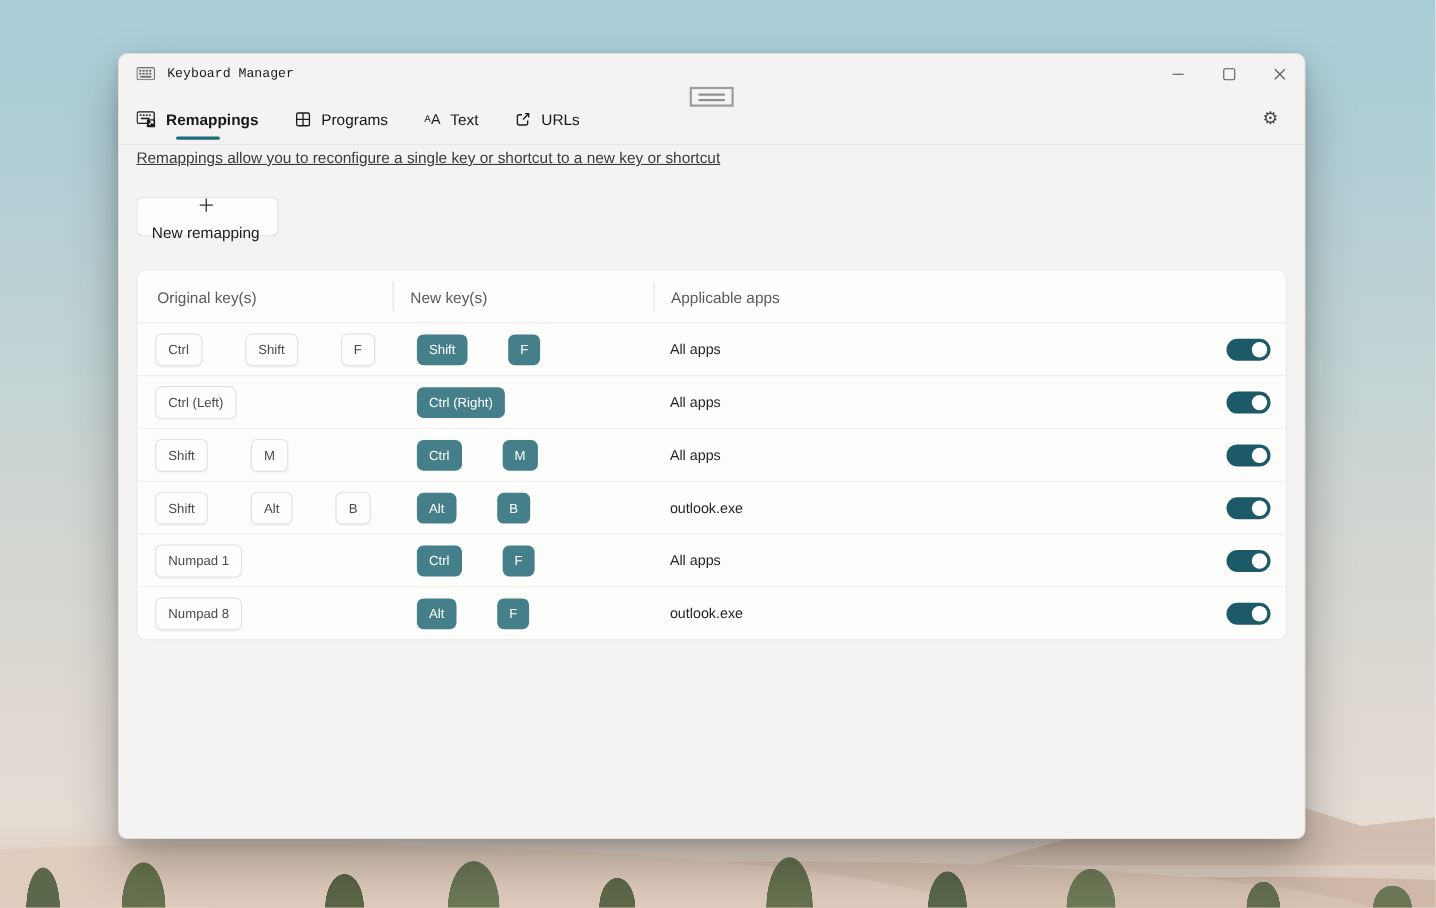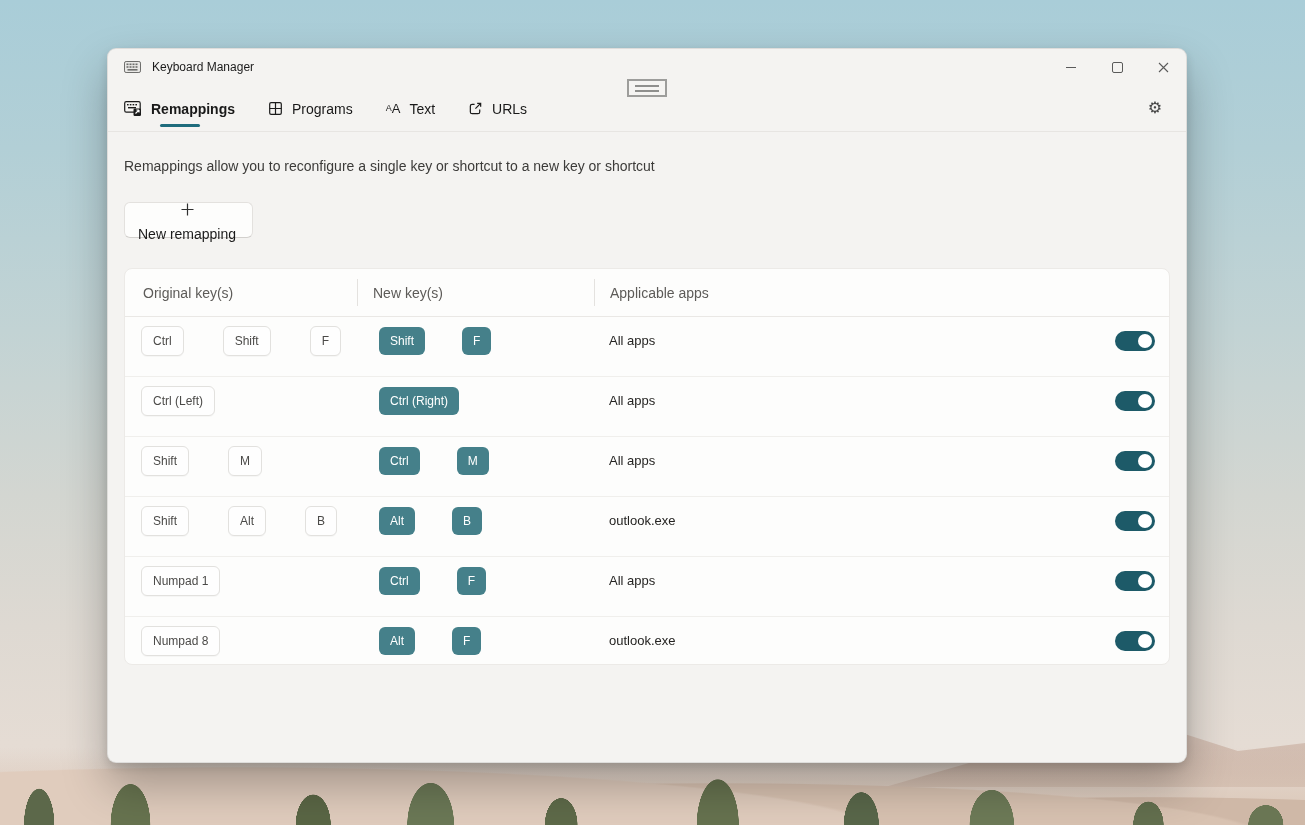--- a/index.html
+++ b/index.html
@@ -32,21 +32,21 @@
       radial-gradient(30px 56px at 66% 100%, #59674a 0 58%, rgba(0,0,0,0) 59%),
       radial-gradient(38px 60px at 76% 100%, #6d7a57 0 58%, rgba(0,0,0,0) 59%),
       radial-gradient(26px 40px at 88% 100%, #636f4e 0 58%, rgba(0,0,0,0) 59%),
       radial-gradient(30px 34px at 97% 100%, #6a7654 0 58%, rgba(0,0,0,0) 59%);}
   
   .window{position:absolute;left:107px;top:48px;width:1080px;height:715px;
     background:#f4f3f1;border-radius:9px;border:1px solid rgba(0,0,0,.09);
     box-shadow:0 22px 45px rgba(0,0,0,.28),0 4px 10px rgba(0,0,0,.12);box-sizing:border-box;}
   .titlebar{position:relative;height:36px;display:flex;align-items:center;}
   .app-icon{margin-left:16px;display:flex;align-items:center;}
-  .window-title{margin-left:11px;font-size:12px;color:#1b1b1b;}
+  .window-title{margin-left:11px;font-size:12px;color:#1b1b1b;font-family:Liberation Mono, monospace;}
   .caption-buttons{position:absolute;right:0;top:0;height:36px;display:flex;}
   .cap-btn{width:46px;height:36px;display:flex;align-items:center;justify-content:center;cursor:default;}
   .min-glyph{width:10px;height:1px;background:#5a5a5a;}
   .max-glyph{width:9px;height:9px;border:1px solid #5a5a5a;border-radius:2px;}
   .snap-indicator{position:absolute;left:50%;top:30px;transform:translateX(-50%);
     width:36px;height:14px;background:#f5f4f2;border:2px solid #9d9d9b;
     display:flex;flex-direction:column;align-items:center;justify-content:center;gap:3px;}
   .snap-indicator i{display:block;width:24px;height:2px;background:#8f8f8d;}
   
   .tabstrip{position:relative;height:46px;display:flex;align-items:center;
@@ -60,35 +60,35 @@
   .tab.active .tab-underline{display:block;}
   .tabicon{display:flex;align-items:center;}
   .text-icon{font-size:14px;color:#1b1b1b;line-height:1;}
   .text-icon .a1{font-size:9px;vertical-align:7px;}
   .text-icon .a2{font-size:13px;}
   .settings-btn{margin-left:auto;width:30px;height:30px;display:flex;align-items:center;
     justify-content:center;border-radius:5px;}
   .gear{font-size:16px;color:#464646;line-height:1;font-family:"DejaVu Sans",sans-serif;}
   
   .content{padding:0 16px;}
-  .description{margin-top:26px;font-size:14px;color:#3c3b39;}
+  .description{margin-top:3px;font-size:14px;color:#3c3b39;text-decoration:underline;}
   .new-btn{margin-top:28px;display:inline-flex;align-items:center;gap:10px;height:34px;
     padding:0 16px 0 13px;background:#fdfdfc;border:1px solid #e3e1de;border-bottom-color:#d2d0cd;
     border-radius:6px;font-size:14px;color:#1b1b1b;cursor:default;flex-direction:column;}
   
   .table{margin-top:30px;background:#fdfdfc;border:1px solid #eceae7;border-radius:8px;
     overflow:hidden;}
   .thead{position:relative;display:grid;grid-template-columns:230px 237px 1fr 56px;
     align-items:center;height:47px;padding:0 14px 0 18px;border-bottom:1px solid #eae8e5;
     font-size:14px;color:#5d5b58;}
   .hdiv{position:absolute;top:10px;width:1px;height:27px;background:#e4e2df;}
   .hdiv.d1{left:232px;} .hdiv.d2{left:469px;}
   .trow{display:grid;grid-template-columns:238px 230px 1fr 56px;align-items:center;
     height:47px;padding:0 14px 0 16px;}
-  .trow + .trow{border-top:1px solid #f0efec;margin-top:12px;}
+  .trow + .trow{border-top:1px solid #f0efec;}
   .cell{display:flex;align-items:center;gap:32px;}
   .chip{display:inline-flex;align-items:center;height:28px;padding:0 11px;border-radius:6px;
     font-size:12px;line-height:1;}
   .chip-plain{background:#fefefe;border:1px solid #e2e1de;color:#4b4a48;margin-right:7px;
     box-shadow:0 1px 1px rgba(0,0,0,.03);}
   .chip-accent{background:var(--accent);color:#ffffff;margin-right:5px;}
   .col-apps{font-size:13px;color:#252422;text-align:right;}
   .col-toggle{justify-content:flex-end;}
   .toggle{position:relative;width:40px;height:20px;border-radius:10px;background:#8a8a88;}
   .toggle.on{background:var(--toggle);}

